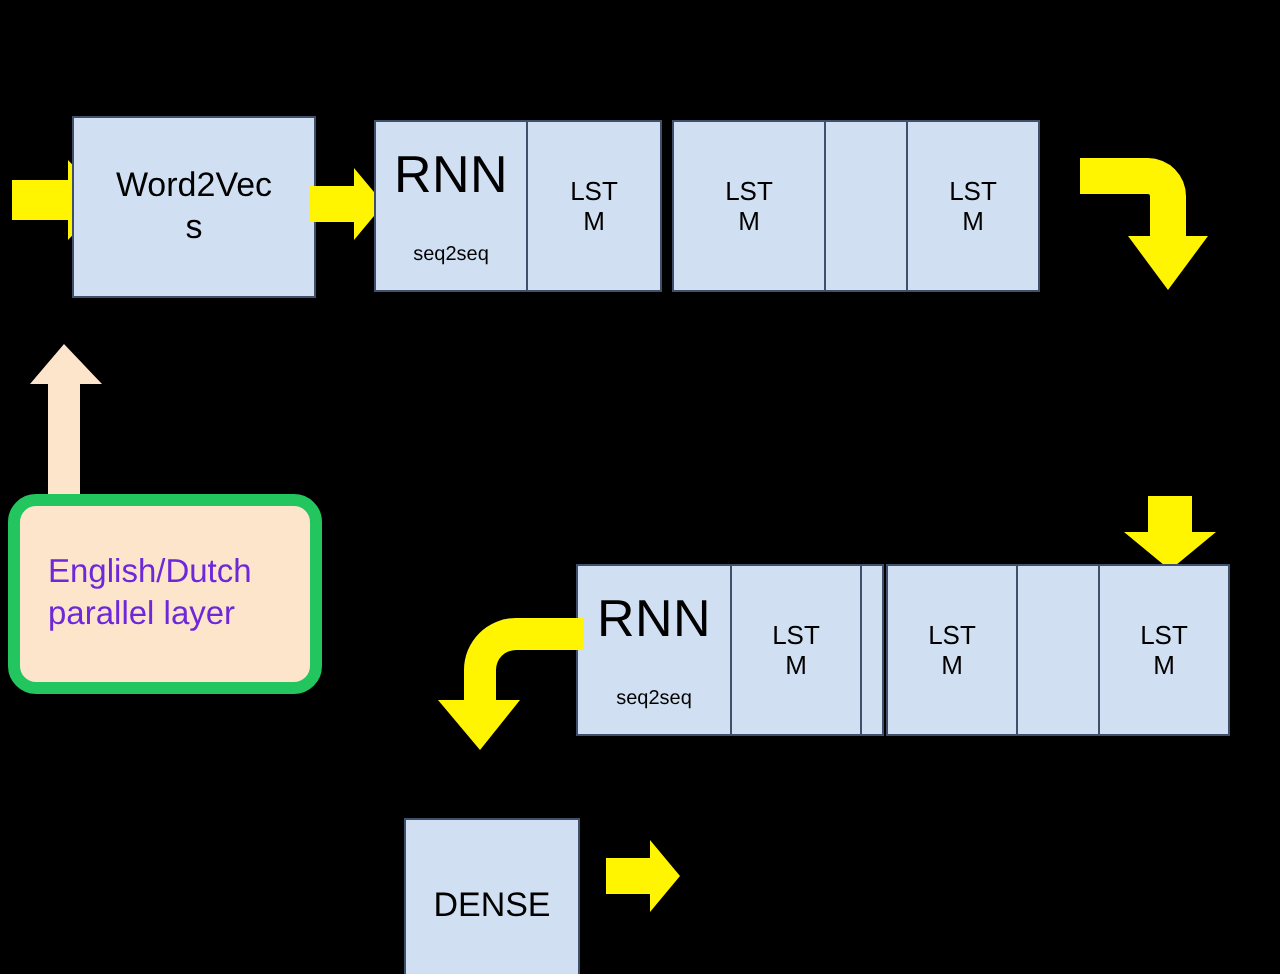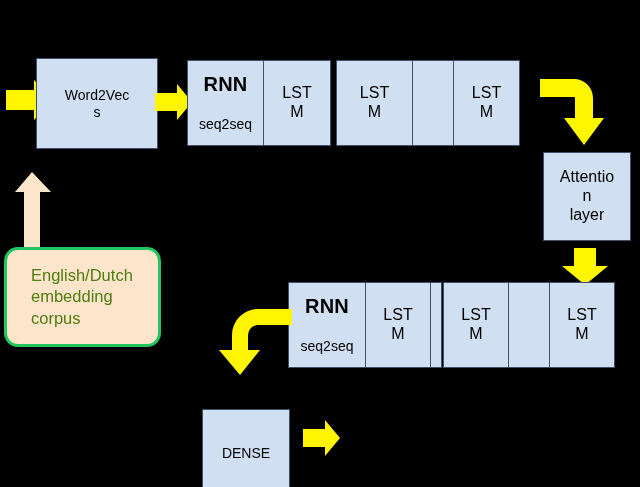--- a/index.html
+++ b/index.html
@@ -26,44 +26,44 @@
     justify-content: center;
     text-align: center;
     color: #000000;
     line-height: 1.18;
   }
   .box-text {
     display: block;
     width: 100%;
     word-break: break-word;
   }
-  .t16 { font-size: 16px; }
-  .t17 { font-size: 14px; }
+  .t16 { font-size: 13px; }
+  .t17 { font-size: 17px; }
   .rnn-main {
-    font-size: 20px;
-    font-weight: bold;
+    font-size: 26px;
+    font-weight: normal;
     letter-spacing: 0.2px;
   }
   .rnn-sub {
-    font-size: 14px;
+    font-size: 10px;
     margin-top: 19px;
   }
   .corpus {
     position: absolute;
     background: #FCE5CB;
-    border: 3px solid #22c55e;
+    border: 6px solid #22c55e;
     border-radius: 14px;
     box-sizing: border-box;
     display: flex;
     align-items: center;
     justify-content: flex-start;
-    padding-left: 24px;
+    padding-left: 14px;
     text-align: left;
     font-size: 16.5px;
-    color: #4d7c0f;
+    color: #6d28d9;
     line-height: 1.3;
   }
   .arrow {
     position: absolute;
   }
   .arrow svg { display: block; }
 </style>
 </head>
 <body>
 
@@ -109,42 +109,37 @@
     <span class="box-text t16">LST</span>
     <span class="box-text t16">M</span>
   </div>
 
   <div class="arrow" style="left:540px; top:75px; width:66px; height:72px;">
     <svg width="66" height="72" viewBox="0 0 66 72">
       <path d="M0,4 L34,4 A19,19 0 0 1 53,23 L53,43 L64,43 L44,70 L24,43 L35,43 L35,23 A1,1 0 0 0 34,22 L0,22 Z" fill="#FFF500"></path>
     </svg>
   </div>
 
-  <div class="box" style="left:543px; top:152px; width:88px; height:89px;">
-    <span class="box-text t16">Attentio</span>
-    <span class="box-text t16">n</span>
-    <span class="box-text t16">layer</span>
-  </div>
 
   <div class="arrow" style="left:562px; top:248px; width:48px; height:38px;">
     <svg width="48" height="38" viewBox="0 0 48 38">
       <polygon points="12,0 34,0 34,18 46,18 23,37 0,18 12,18" fill="#FFF500"></polygon>
     </svg>
   </div>
 
   <div class="arrow" style="left:15px; top:172px; width:42px; height:75px;">
     <svg width="42" height="75" viewBox="0 0 42 75">
       <polygon points="17,0 36,20 25,20 25,75 9,75 9,20 0,20" fill="#FCE5CB"></polygon>
     </svg>
   </div>
 
   <div class="corpus" style="left:4px; top:247px; width:157px; height:100px;">
     <div>
       <span class="box-text">English/Dutch</span>
-      <span class="box-text">embedding corpus</span>
+      <span class="box-text">parallel layer</span>
     </div>
   </div>
 
   <div class="box" style="left:288px; top:282px; width:78px; height:86px;">
     <span class="box-text rnn-main">RNN</span>
     <span class="box-text rnn-sub">seq2seq</span>
   </div>
 
   <div class="box" style="left:365px; top:282px; width:66px; height:86px;">
     <span class="box-text t16">LST</span>

